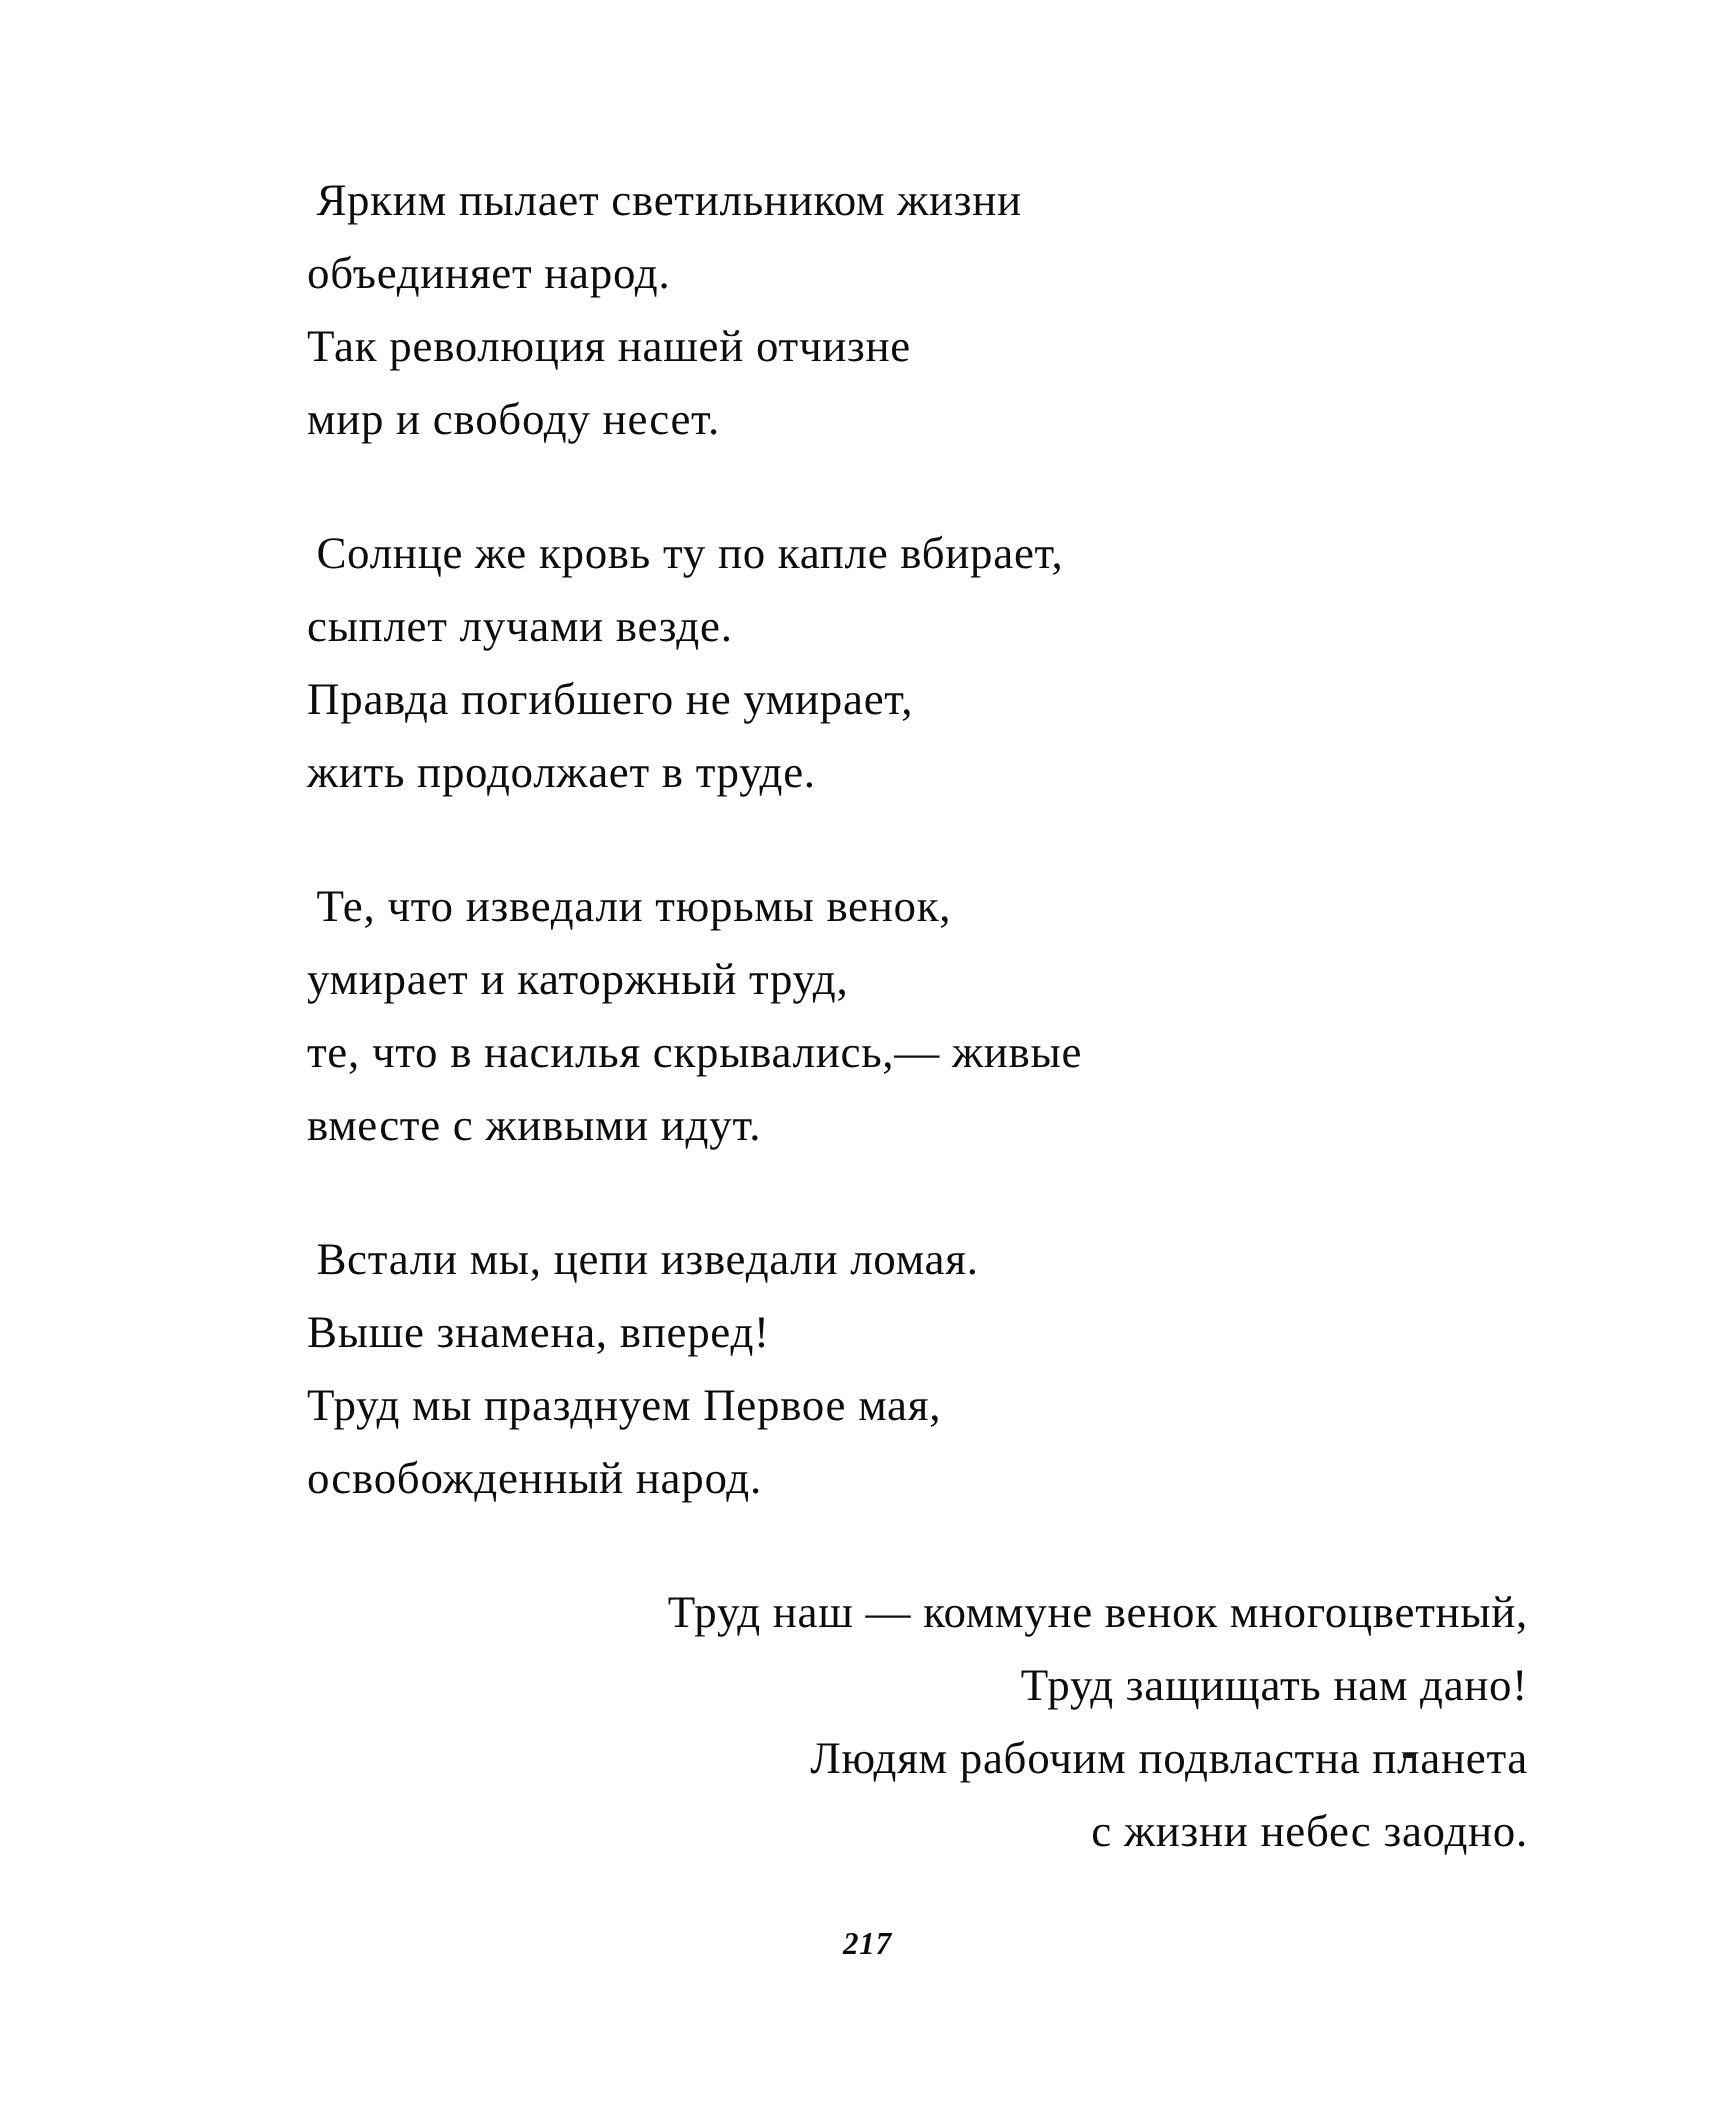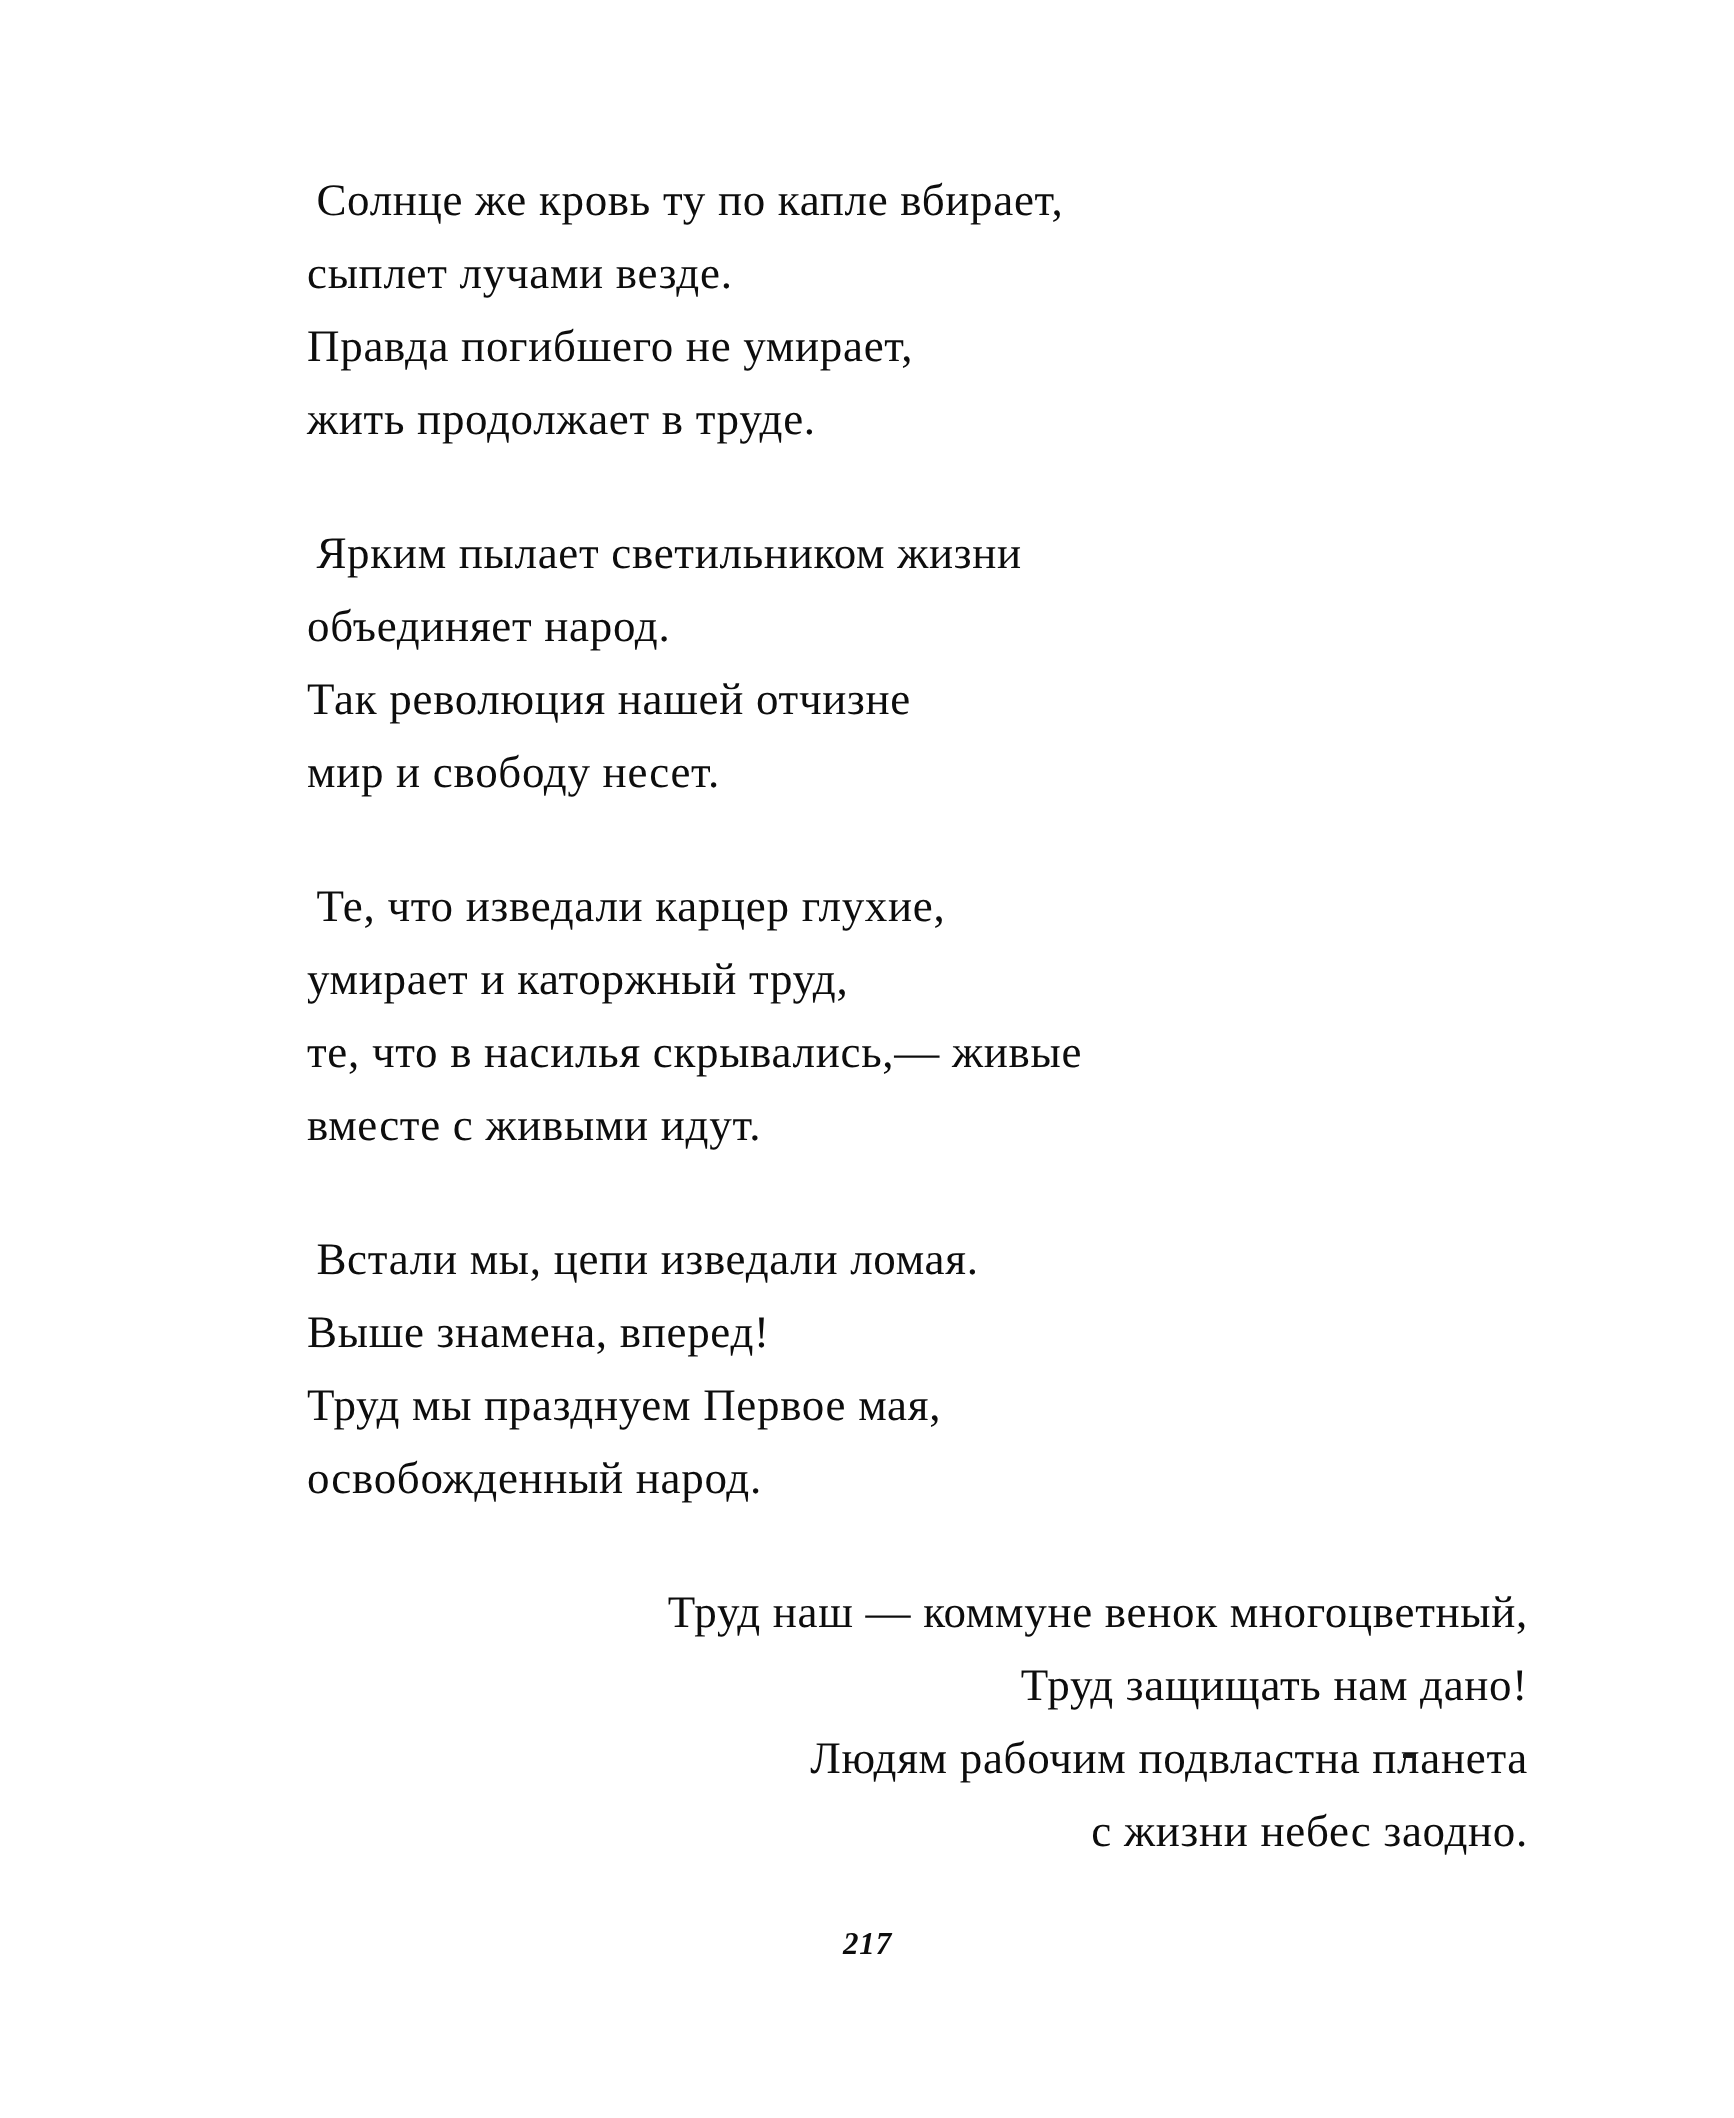--- a/index.html
+++ b/index.html
@@ -66,35 +66,35 @@
   }
 </style>
 </head>
 <body>
 
 <div class="page">
 
   <div class="poem">
 
     <div class="stanza">
+      <div class="line indent">Ярким пылает светильником жизни</div>
+      <div class="line">объединяет народ.</div>
+      <div class="line">Так революция нашей отчизне</div>
+      <div class="line">мир и свободу несет.</div>
+    </div>
+
+    <div class="stanza">
       <div class="line indent">Солнце же кровь ту по капле вбирает,</div>
       <div class="line">сыплет лучами везде.</div>
       <div class="line">Правда погибшего не умирает,</div>
       <div class="line">жить продолжает в труде.</div>
     </div>
 
     <div class="stanza">
-      <div class="line indent">Ярким пылает светильником жизни</div>
-      <div class="line">объединяет народ.</div>
-      <div class="line">Так революция нашей отчизне</div>
-      <div class="line">мир и свободу несет.</div>
-    </div>
-
-    <div class="stanza">
-      <div class="line indent">Те, что изведали карцер глухие,</div>
+      <div class="line indent">Те, что изведали тюрьмы венок,</div>
       <div class="line">умирает и каторжный труд,</div>
       <div class="line">те, что в насилья скрывались,— живые</div>
       <div class="line">вместе с живыми идут.</div>
     </div>
 
     <div class="stanza">
       <div class="line indent">Встали мы, цепи изведали ломая.</div>
       <div class="line">Выше знамена, вперед!</div>
       <div class="line">Труд мы празднуем Первое мая,</div>
       <div class="line">освобожденный народ.</div>

